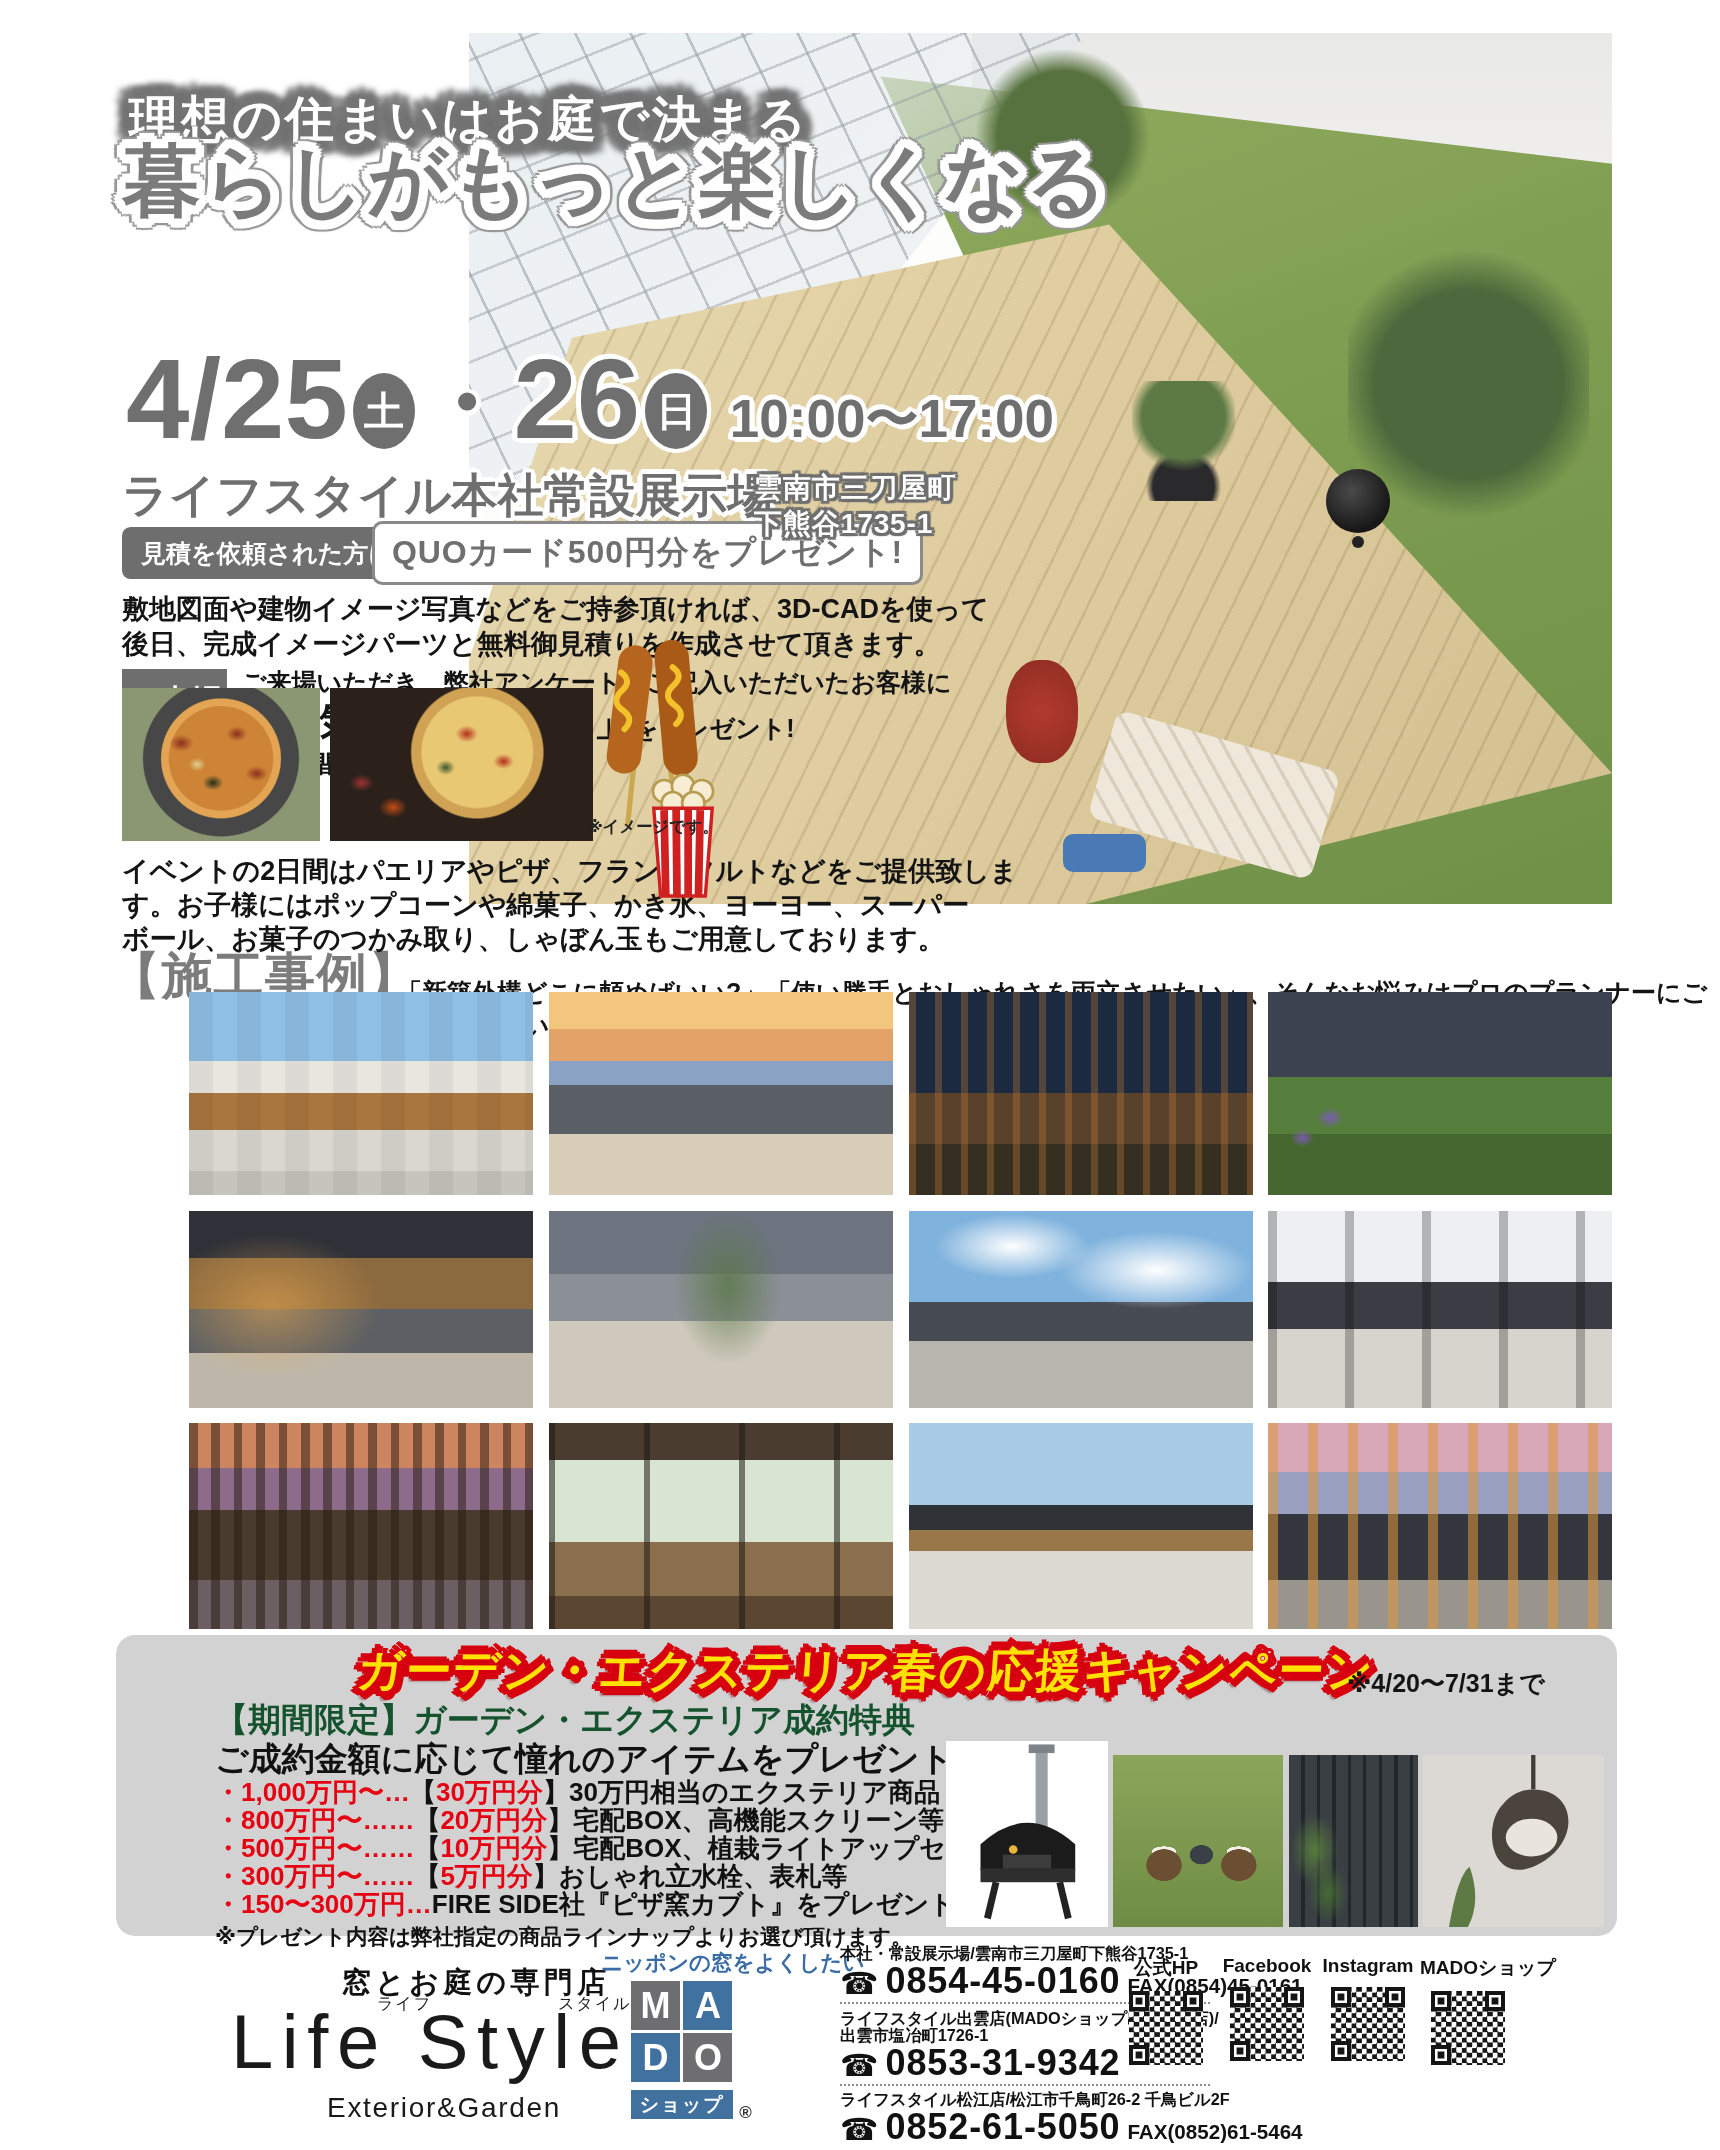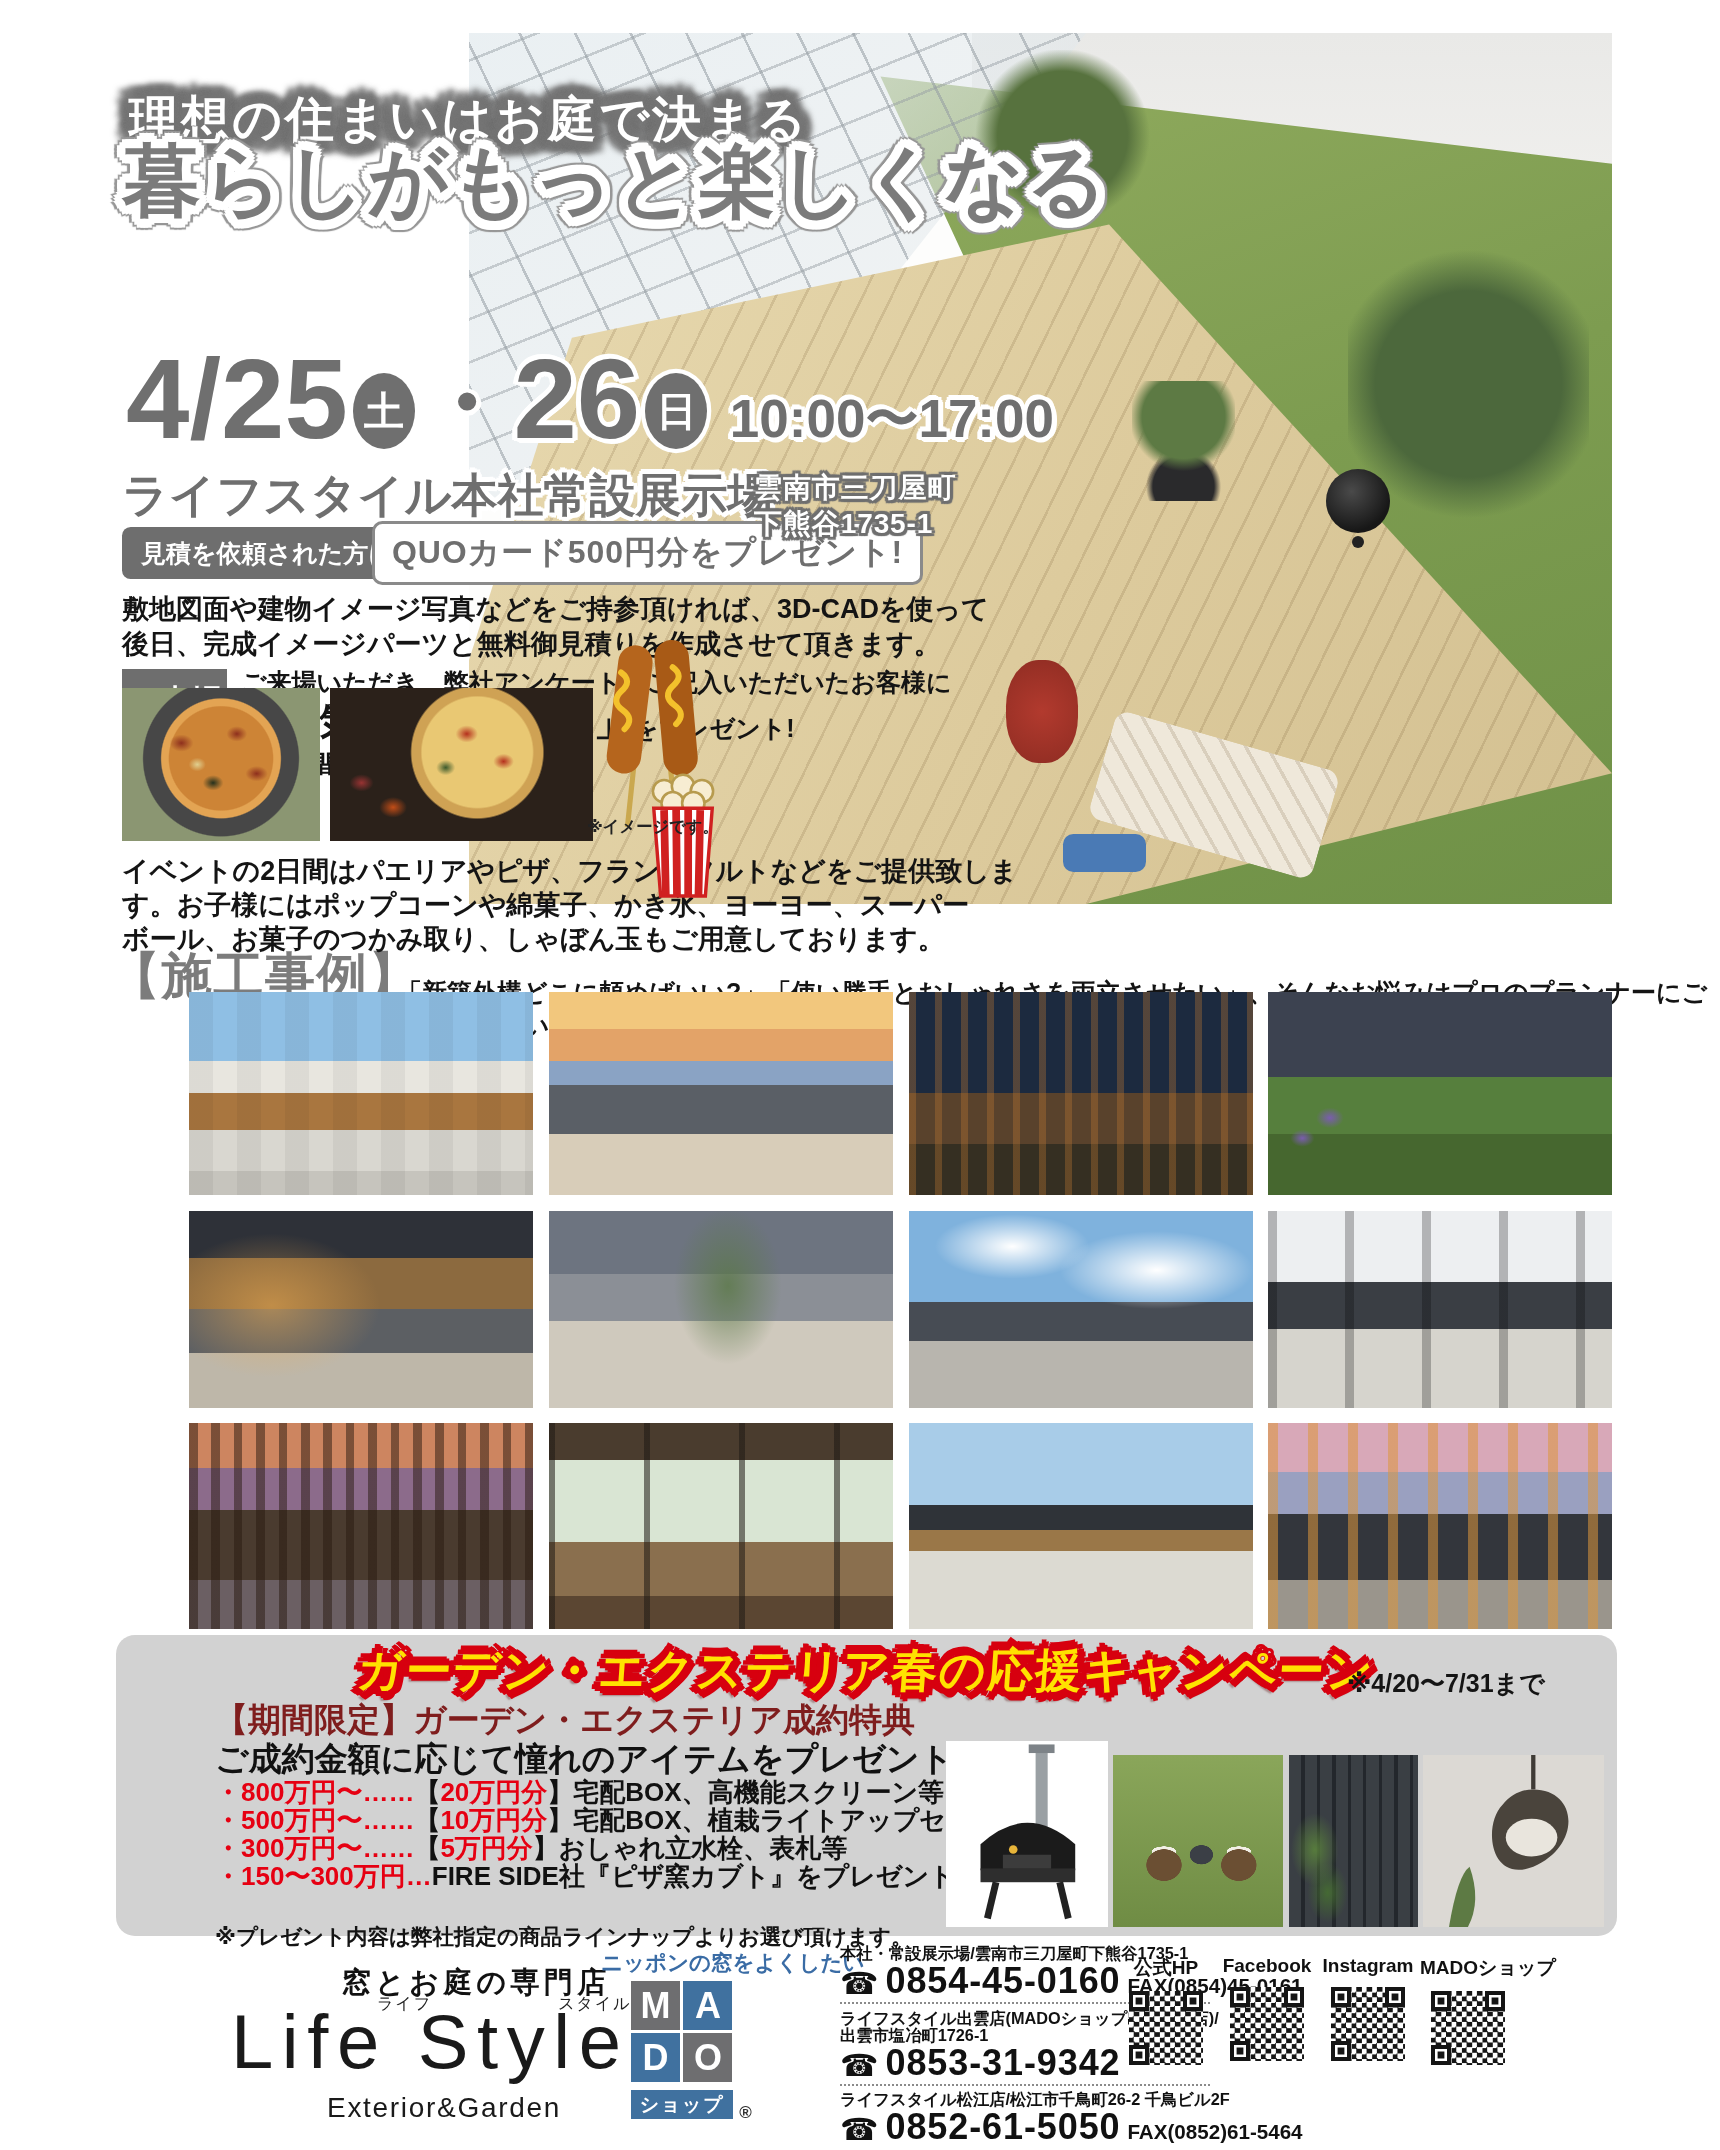--- a/index.html
+++ b/index.html
@@ -138,21 +138,21 @@
   .p10{background:repeating-linear-gradient(90deg,rgba(30,25,20,.55) 0 6px,transparent 6px 95px),
       linear-gradient(180deg,#4a3c2e 0 18%,#d9e5d3 18% 58%,#8a6f4e 58% 84%,#5b4632 84%);}
   .p11{background:linear-gradient(180deg,#a8cce8 0 40%,#2f3338 40% 52%,#9a7748 52% 62%,#dcdad2 62%);}
   .p12{background:repeating-linear-gradient(90deg,rgba(220,150,60,.55) 0 10.3px,transparent 10.3px 40px),
       linear-gradient(180deg,#d8a8b8 0 24%,#9aa0c0 24% 44%,#33363c 44% 76%,#9a958c 76%);}
 
   
   .camp-box{left:116px;top:1635px;width:1501px;height:301px;background:#d2d2d2;border-radius:19px;}
   .camp-title{left:357px;top:1640px;font-size:46px;letter-spacing:1.7px;transform:skewX(-4deg);}
   .camp-period{left:1347px;top:1667px;font-size:25px;font-weight:900;color:#141414;}
-  .camp-h1{left:215px;top:1698px;font-size:33px;font-weight:900;color:#7f1d1d;}
+  .camp-h1{left:215px;top:1698px;font-size:33px;font-weight:900;color:#14532d;}
   .camp-h2{left:215px;top:1737px;font-size:33px;font-weight:900;color:#111;}
   .tiers{left:215px;top:1778px;}
   .tier{height:28px;font-size:26px;line-height:28px;font-weight:900;color:#111;white-space:nowrap;}
   .tier .price,.tier .amt{color:#e60012;}
   .camp-note{left:215px;top:1922px;font-size:21.5px;font-weight:700;color:#141414;}
   .prod{position:absolute;top:1755px;height:172px;}
   .prod-oven{left:946px;top:1741px;width:162px;height:186px;background:#fff;}
   .prod-rattan{left:1113px;width:170px;
     background:radial-gradient(29px 26px at 30% 64%,#6b4f33 0 60%,transparent 62%),
       radial-gradient(29px 26px at 74% 64%,#6b4f33 0 60%,transparent 62%),
@@ -296,20 +296,23 @@
   <div class="wp r3 c3 p11"></div>
   <div class="wp r3 c4 p12"></div>
 
   <div class="abs camp-box"></div>
   <div class="abs camp-title ring-red">ガーデン・エクステリア春の応援キャンペーン</div>
   <div class="abs camp-period">※4/20〜7/31まで</div>
   <div class="abs camp-h1">【期間限定】ガーデン・エクステリア成約特典</div>
   <div class="abs camp-h2">ご成約金額に応じて憧れのアイテムをプレゼント!</div>
   <div class="abs tiers">
     <div class="tier">
+      <span class="price">・1,000万円〜…</span><span>【</span><span class="amt">30万円分</span><span>】</span><span>30万円相当のエクステリア商品</span>
+    </div>
+    <div class="tier">
       <span class="price">・800万円〜……</span><span>【</span><span class="amt">20万円分</span><span>】</span><span>宅配BOX、高機能スクリーン等</span>
     </div>
     <div class="tier">
       <span class="price">・500万円〜……</span><span>【</span><span class="amt">10万円分</span><span>】</span><span>宅配BOX、植栽ライトアップセット等</span>
     </div>
     <div class="tier">
       <span class="price">・300万円〜……</span><span>【</span><span class="amt">5万円分</span><span>】</span><span>おしゃれ立水栓、表札等</span>
     </div>
     <div class="tier">
       <span class="price">・150〜300万円…</span><span></span><span class="amt"></span><span></span><span>FIRE SIDE社『ピザ窯カブト』をプレゼント</span>

